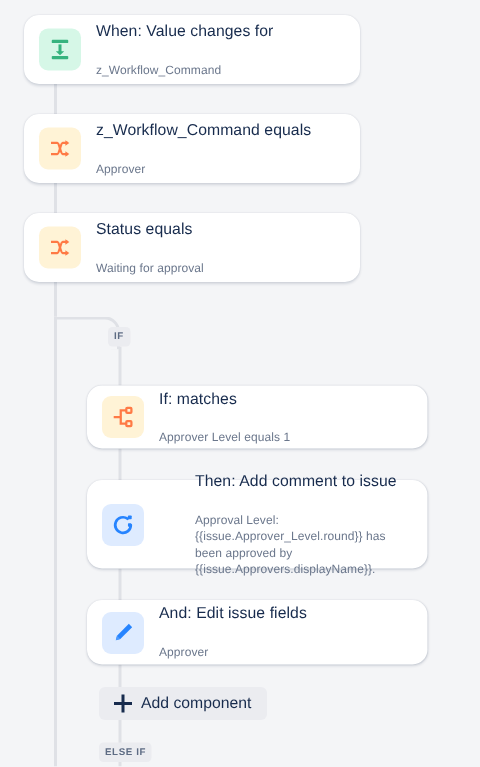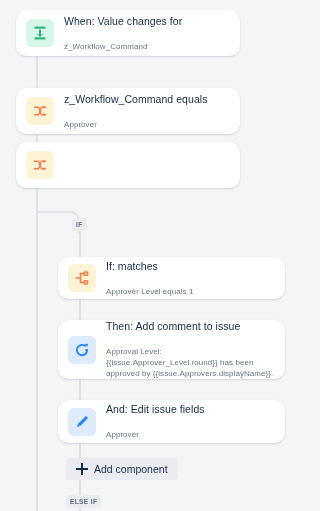--- a/index.html
+++ b/index.html
@@ -126,21 +126,21 @@
         <rect x="7" y="4.6" width="2" height="5.2" fill="#36B37E"></rect>
         <path d="M5.2 9.2 L8 11.9 L10.8 9.2 Z" fill="#36B37E"></path>
       </svg>
     </div>
     <div class="card-text">
       <div class="card-title">When: Value changes for</div>
       <div class="card-sub">z_Workflow_Command</div>
     </div>
   </div>
 
-  <div class="card" style="left:16px; top:88px; width:224px; height:46px;">
+  <div class="card" style="left:16px; top:76px; width:224px; height:46px;">
     <div class="card-icon ic-yellow">
       <svg width="16" height="16" viewBox="0 0 16 16">
         <path d="M2 4.3 H6.2 C7.6 4.3 8.4 11.7 9.8 11.7 H13.2" stroke="#FF7A45" stroke-width="1.5" fill="none"></path>
         <path d="M2 11.7 H6.2 C7.6 11.7 8.4 4.3 9.8 4.3 H13.2" stroke="#FF7A45" stroke-width="1.5" fill="none"></path>
         <path d="M11.6 2.5 L14.2 4.3 L11.6 6.1 Z" fill="#FF7A45"></path>
         <path d="M11.6 9.9 L14.2 11.7 L11.6 13.5 Z" fill="#FF7A45"></path>
       </svg>
     </div>
     <div class="card-text">
       <div class="card-title">z_Workflow_Command equals</div>
@@ -150,39 +150,43 @@
 
   <div class="card" style="left:16px; top:142px; width:224px; height:46px;">
     <div class="card-icon ic-yellow">
       <svg width="16" height="16" viewBox="0 0 16 16">
         <path d="M2 4.3 H6.2 C7.6 4.3 8.4 11.7 9.8 11.7 H13.2" stroke="#FF7A45" stroke-width="1.5" fill="none"></path>
         <path d="M2 11.7 H6.2 C7.6 11.7 8.4 4.3 9.8 4.3 H13.2" stroke="#FF7A45" stroke-width="1.5" fill="none"></path>
         <path d="M11.6 2.5 L14.2 4.3 L11.6 6.1 Z" fill="#FF7A45"></path>
         <path d="M11.6 9.9 L14.2 11.7 L11.6 13.5 Z" fill="#FF7A45"></path>
       </svg>
     </div>
+    <div class="card-text">
+      <div class="card-title">Status equals</div>
+      <div class="card-sub">Waiting for approval</div>
+    </div>
   </div>
 
   <div class="badge" style="left:72px; top:218px;">IF</div>
 
   <div class="card" style="left:58px; top:257px; width:227px; height:42px;">
     <div class="card-icon ic-yellow">
       <svg width="16" height="16" viewBox="0 0 16 16">
         <path d="M1.8 8 H6.5 M6.5 8 V3.6 H10.4 M6.5 8 V12.4 H10.4" stroke="#FF7A45" stroke-width="1.5" fill="none"></path>
         <rect x="10.2" y="1.9" width="3.4" height="3.4" rx="0.6" fill="none" stroke="#FF7A45" stroke-width="1.5"></rect>
         <rect x="10.2" y="10.7" width="3.4" height="3.4" rx="0.6" fill="none" stroke="#FF7A45" stroke-width="1.5"></rect>
       </svg>
     </div>
     <div class="card-text">
       <div class="card-title">If: matches</div>
       <div class="card-sub">Approver Level equals 1</div>
     </div>
   </div>
 
-  <div class="card" style="left:58px; top:320px; width:227px; height:59px;">
+  <div class="card" style="left:58px; top:320px; width:227px; height:59px;gap:24px;">
     <div class="card-icon ic-blue">
       <svg width="16" height="16" viewBox="0 0 16 16">
         <path d="M13.2 8 A5.2 5.2 0 1 1 11 3.8" stroke="#2684FF" stroke-width="1.8" fill="none" stroke-linecap="round"></path>
         <rect x="11.3" y="1.7" width="2.5" height="2.5" rx="0.5" fill="#2684FF"></rect>
         <rect x="11.3" y="6.9" width="2.2" height="2.2" rx="0.5" fill="#2684FF"></rect>
       </svg>
     </div>
     <div class="card-text">
       <div class="card-title">Then: Add comment to issue</div>
       <div class="card-sub" style="max-width:188px;">Approval Level: {{issue.Approver_Level.round}} has been approved by {{issue.Approvers.displayName}}.</div>

